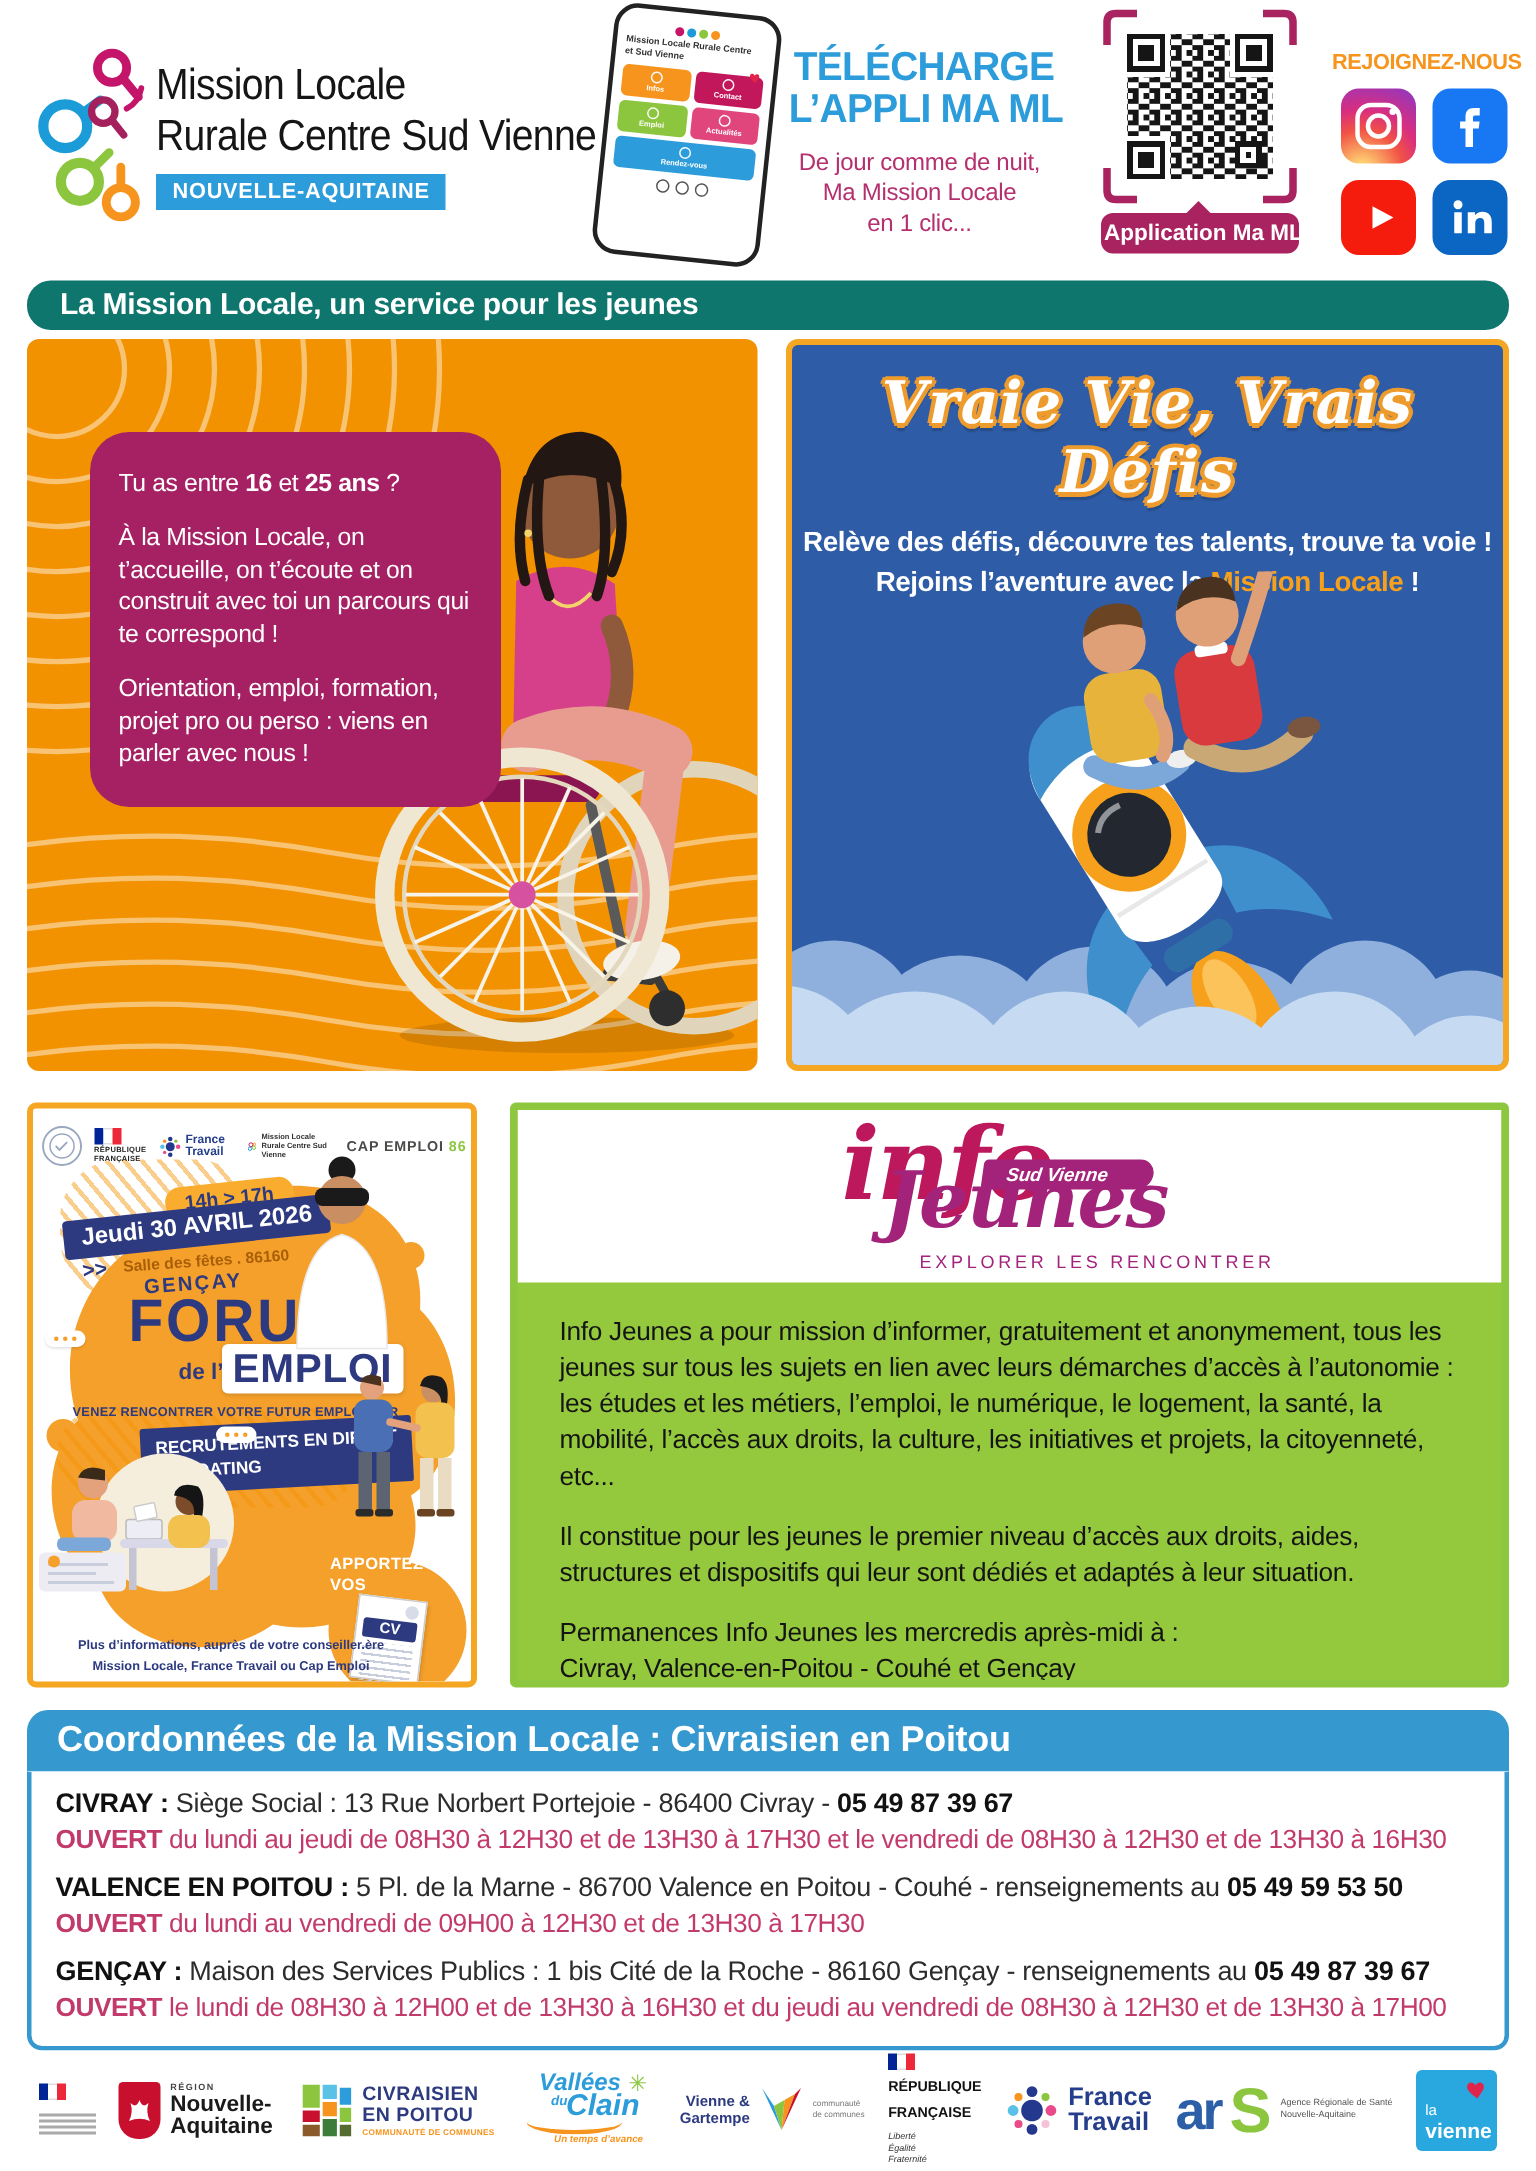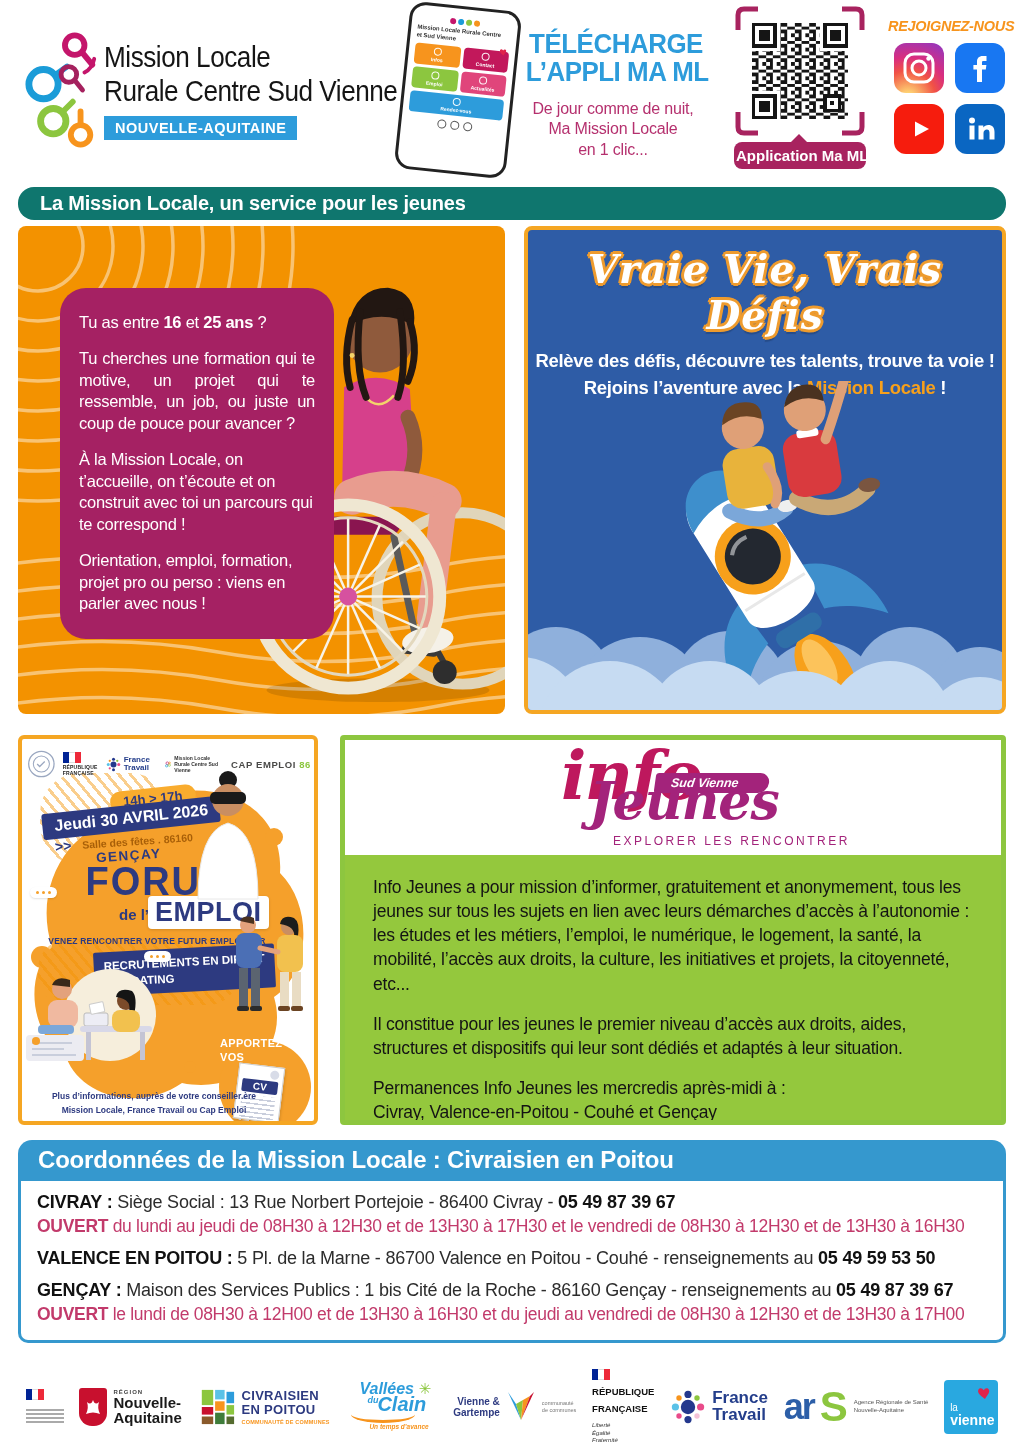--- a/index.html
+++ b/index.html
@@ -34,21 +34,21 @@
   .dl-sub{margin-top:12px;text-align:center;color:#B5306E;font-size:16px;font-weight:500;
           line-height:1.3;padding-right:6px;letter-spacing:-.2px;}
   .qr-wrap{left:734px;top:6px;width:132px;}
   .qr-frame{position:relative;width:132px;height:130px;}
   .qr-frame svg{position:absolute;}
   .qr-badge{position:relative;margin-top:6px;background:#A8235F;color:#fff;border-radius:8px;
             text-align:center;font-weight:700;font-size:15px;padding:5px 2px;width:132px;
             box-sizing:border-box;white-space:nowrap;}
   .qr-tri{position:absolute;top:-8px;left:56px;width:0;height:0;border-left:9px solid transparent;
           border-right:9px solid transparent;border-bottom:9px solid #A8235F;}
-  .social{left:888px;top:18px;width:122px;font-style:italic;}
+  .social{left:888px;top:34px;width:122px;}
   .join{color:#F7941D;font-weight:800;font-size:14.5px;text-align:center;white-space:nowrap;
         letter-spacing:-.3px;}
   .icons{margin-top:9px;display:grid;grid-template-columns:50px 50px;gap:11px;justify-content:center;}
   .sicon{width:50px;height:50px;border-radius:12px;display:flex;align-items:center;justify-content:center;}
   .ic-ig{background:radial-gradient(circle at 28% 110%,#FED373 8%,#F15245 42%,#D92E7F 62%,#9B36B7 92%);}
   .ic-fb{background:#1877F2;}
   .ic-yt{background:#F61C0D;}
   .ic-li{background:#0A66C2;}
 
   
@@ -411,21 +411,20 @@
             <path d="M132 298 L68 442"></path>
           <path d="M28 338 L172 402"></path>
             <path d="M172 338 L28 402"></path>
         </g>
         <circle cx="100" cy="370" r="9" fill="#D6519F"></circle>
       </g>
     </svg>
 
     <div class="bubble">
       <p><span>Tu as entre </span><b>16</b><span> et </span><b>25 ans</b><span> ?</span></p>
-      <p class="just">Tu cherches une formation qui te motive, un projet qui te ressemble, un job, ou juste un coup de pouce pour avancer ?</p>
       <p>À la Mission Locale, on t’accueille, on t’écoute et on construit avec toi un parcours qui te correspond !</p>
       <p>Orientation, emploi, formation, projet pro ou perso : viens en parler avec nous !</p>
     </div>
   </div>
 
   <div class="abs panelR">
     <div class="vv-title">Vraie Vie, Vrais Défis</div>
     <div class="vv-l1">Relève des défis, découvre tes talents, trouve ta voie !</div>
     <div class="vv-l2"><span>Rejoins l’aventure avec la </span><span class="hl">Mission Locale</span><span> !</span></div>
 
@@ -630,20 +629,21 @@
 
   <div class="abs coords">
     <div class="cbanner">Coordonnées de la Mission Locale : Civraisien en Poitou</div>
     <div class="cbox">
       <div class="centry">
         <div class="cline1"><span class="cname">CIVRAY :</span><span> Siège Social : 13 Rue Norbert Portejoie - 86400 Civray - </span><span class="cphone">05 49 87 39 67</span></div>
         <div class="cline2"><span class="copen">OUVERT</span><span> du lundi au jeudi de 08H30 à 12H30 et de 13H30 à 17H30 et le vendredi de 08H30 à 12H30 et de 13H30 à 16H30</span></div>
       </div>
       <div class="centry">
         <div class="cline1"><span class="cname">VALENCE EN POITOU :</span><span> 5 Pl. de la Marne - 86700 Valence en Poitou - Couhé - renseignements au </span><span class="cphone">05 49 59 53 50</span></div>
+        <div class="cline2"><span class="copen">OUVERT</span><span> du lundi au vendredi de 09H00 à 12H30 et de 13H30 à 17H30</span></div>
       </div>
       <div class="centry">
         <div class="cline1"><span class="cname">GENÇAY :</span><span> Maison des Services Publics : 1 bis Cité de la Roche - 86160 Gençay - renseignements au </span><span class="cphone">05 49 87 39 67</span></div>
         <div class="cline2"><span class="copen">OUVERT</span><span> le lundi de 08H30 à 12H00 et de 13H30 à 16H30 et du jeudi au vendredi de 08H30 à 12H30 et de 13H30 à 17H00</span></div>
       </div>
     </div>
   </div>
 
   <div class="abs footer">
     <div class="flogo fl-col">

